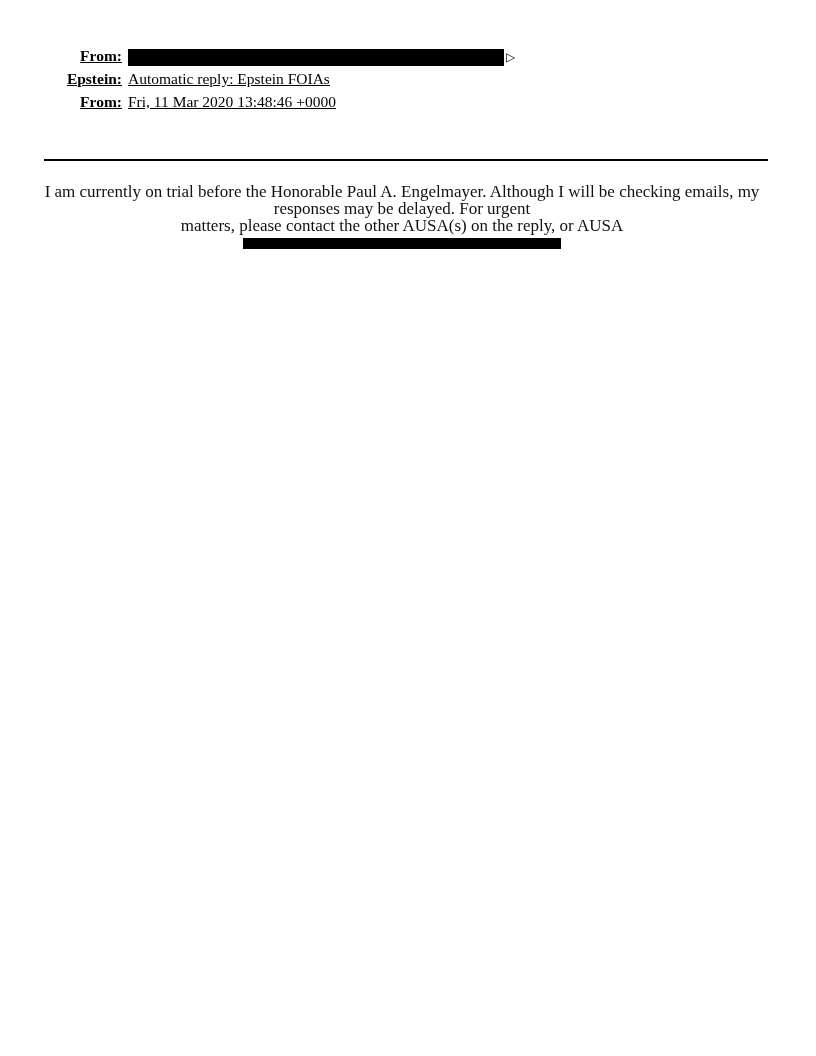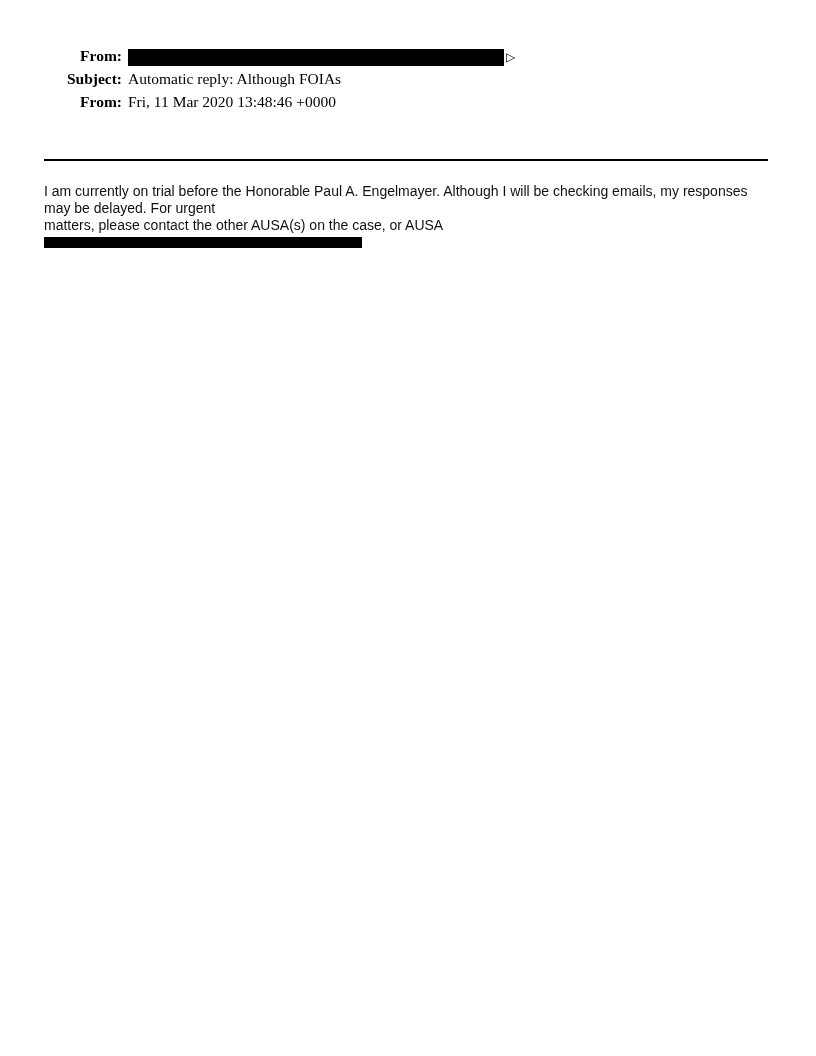--- a/index.html
+++ b/index.html
@@ -21,20 +21,21 @@
     position: absolute;
     left: 44px;
     top: 46px;
     width: 728px;
   }
   .hdr-row {
     display: flex;
     align-items: flex-start;
     margin-bottom: 3px;
     min-height: 20px;
+    text-decoration: underline;
   }
   .hdr-label {
     width: 78px;
     text-align: right;
     padding-right: 6px;
     font-family: "Liberation Serif", serif;
     font-weight: bold;
     font-size: 15.5px;
     color: #000;
     flex: 0 0 auto;
@@ -74,25 +75,25 @@
     height: 2px;
     background: #000000;
   }
 
   
   .body-text {
     position: absolute;
     left: 44px;
     top: 183px;
     width: 716px;
-    font-family: Liberation Sans, sans-serif;
-    font-size: 14px;
+    font-family: Liberation Serif, serif;
+    font-size: 17px;
     line-height: 17px;
     color: #111;
-    text-align: left;
+    text-align: center;
   }
   .body-text .line2 {
     display: block;
   }
   .redact-body {
     display: inline-block;
     width: 318px;
     height: 11px;
     background: #000000;
     vertical-align: middle;
@@ -109,31 +110,31 @@
 
     <div class="hdr-row">
       <div class="hdr-label">From:</div>
       <div class="hdr-value">
         <span class="redaction redact-from"></span><span class="from-arrow">▷</span>
       </div>
     </div>
 
 
     <div class="hdr-row">
-      <div class="hdr-label">Subject:</div>
-      <div class="hdr-value">Automatic reply: Although FOIAs</div>
+      <div class="hdr-label">Epstein:</div>
+      <div class="hdr-value">Automatic reply: Epstein FOIAs</div>
     </div>
 
     <div class="hdr-row">
       <div class="hdr-label">From:</div>
       <div class="hdr-value">Fri, 11 Mar 2020 13:48:46 +0000</div>
     </div>
 
   </div>
 
   <div class="rule"></div>
 
   <div class="body-text">
     <span>I am currently on trial before the Honorable Paul A. Engelmayer.  Although I will be checking emails, my responses may be delayed.  For urgent</span>
-    <span class="line2"><span>matters, please contact the other AUSA(s) on the case, or AUSA</span><span class="redact-body"></span></span>
+    <span class="line2"><span>matters, please contact the other AUSA(s) on the reply, or AUSA</span><span class="redact-body"></span></span>
   </div>
 
 </div>
 
 </body></html>

